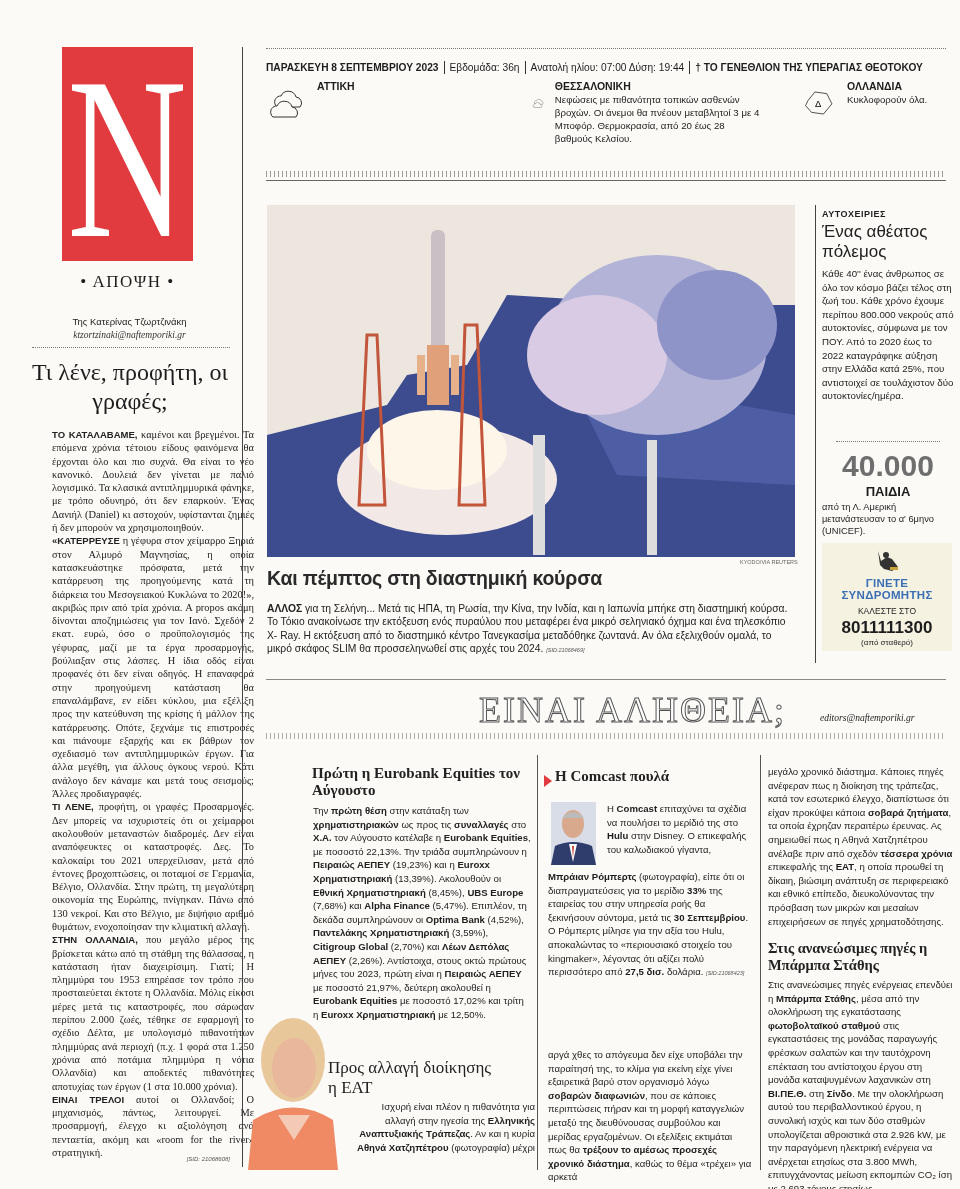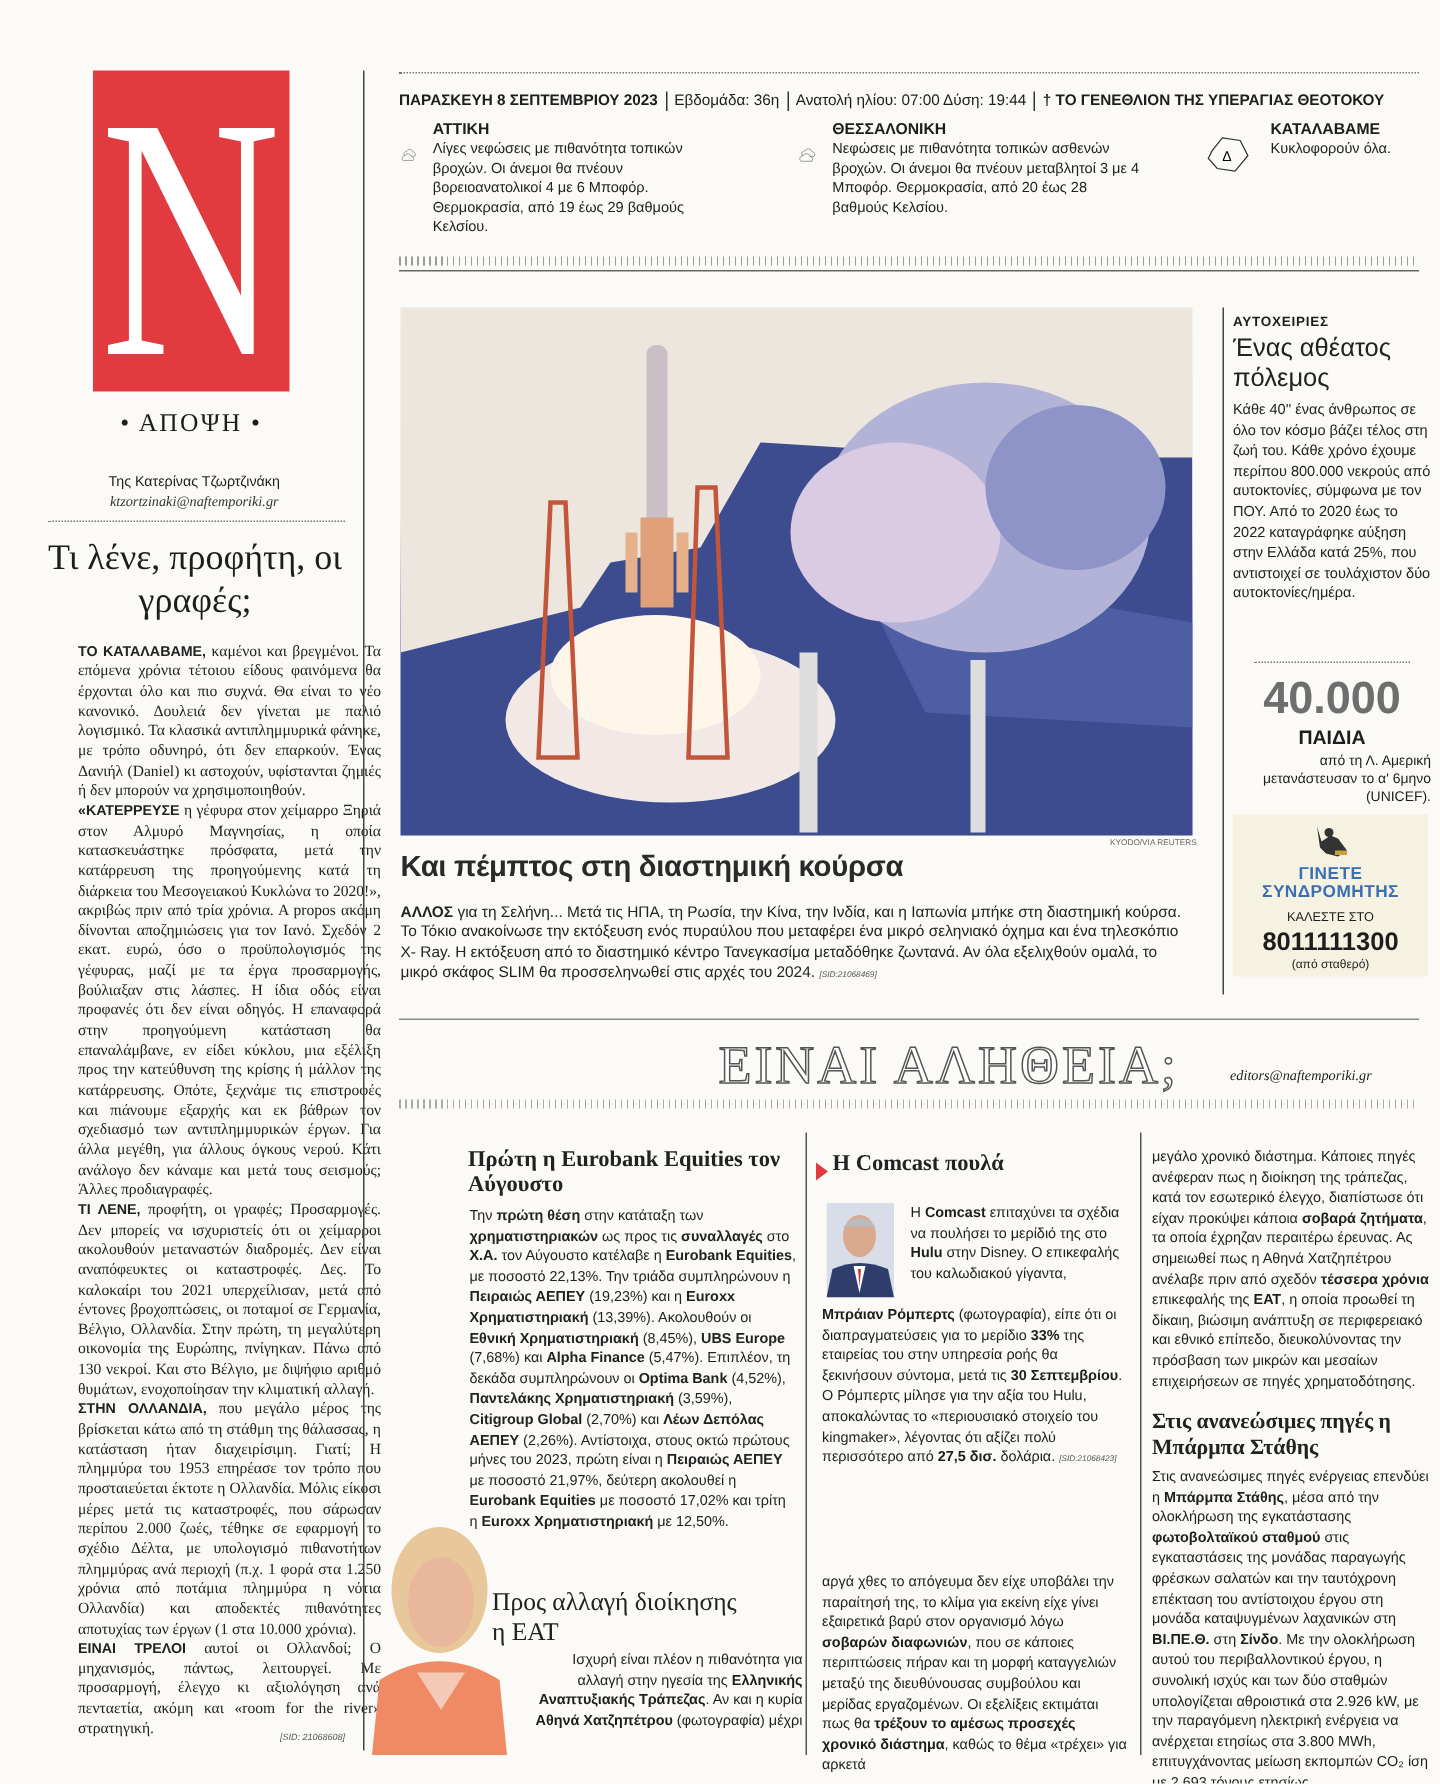--- a/index.html
+++ b/index.html
@@ -44,21 +44,21 @@
   #story-body .sid { font-size: 5.5px; font-style: italic; color: #555; }
 
   
   #col-divider-right { left: 815px; top: 205px; width: 1px; height: 458px; background: #444; }
   #side-kicker { left: 822px; top: 209px; font-size: 9px; font-weight: bold; letter-spacing: 0.5px; }
   #side-title { left: 822px; top: 222px; width: 130px; font-size: 17px; line-height: 20px; color: #222; }
   #side-body { left: 822px; top: 267px; width: 132px; font-size: 9.7px; line-height: 13.6px; color: #222; }
   #side-dots { left: 836px; top: 441px; width: 104px; }
   #side-number { left: 822px; top: 449px; width: 132px; text-align: center; font-size: 30px; font-weight: bold; color: #6e6e6e; }
   #side-num-label { left: 822px; top: 484px; width: 132px; text-align: center; font-size: 13px; font-weight: bold; }
-  #side-num-text { left: 822px; top: 501px; width: 132px; text-align: right; font-size: 9.3px; line-height: 12px; }
+  #side-num-text { left: 822px; top: 501px; width: 132px; text-align: left; font-size: 9.3px; line-height: 12px; }
   #sub-box { left: 822px; top: 543px; width: 130px; height: 108px; background: #f6f2e2; text-align: center; }
   #sub-icon { display: block; margin: 4px auto 0; width: 30px; height: 30px; }
   #sub-title { font-size: 11.5px; font-weight: bold; color: #3b6fb4; line-height: 12px; letter-spacing: 0.3px; }
   #sub-call { font-size: 8.5px; margin-top: 5px; }
   #sub-phone { font-size: 17px; font-weight: bold; margin-top: 2px; }
   #sub-note { font-size: 8px; }
 
   
   #true-top-line { left: 266px; top: 679px; width: 680px; height: 1px; background: #888; }
   #true-header { left: 266px; top: 689px; width: 520px; text-align: right; font-family: "Liberation Serif", serif; font-size: 36px; letter-spacing: 2px; color: #fff; -webkit-text-stroke: 1px #555; }
@@ -118,40 +118,39 @@
   <b style="font-weight:600">† ΤΟ ΓΕΝΕΘΛΙΟΝ ΤΗΣ ΥΠΕΡΑΓΙΑΣ ΘΕΟΤΟΚΟΥ</b>
 </div>
 
 <div id="weather-attica" class="abs weather">
   <svg class="icon" viewBox="0 0 40 34">
       <path d="M8 18 a6 6 0 0 1 6-8 a8 8 0 0 1 15 1 a6 6 0 0 1 4 10 H10 a4 4 0 0 1-2-3z" fill="none" stroke="#333" stroke-width="1"></path>
       <path d="M4 28 a6 6 0 0 1 6-8 a8 8 0 0 1 15 1 a6 6 0 0 1 4 10 H6 a4 4 0 0 1-2-3z" fill="#fbfaf7" stroke="#333" stroke-width="1"></path>
     </svg>
   <div>
       <div class="wtitle">ΑΤΤΙΚΗ</div>
-      <div class="wtext">Λίγες νεφώσεις με πιθανότητα τοπικών βροχών. Οι άνεμοι θα πνέουν βορειοανατολικοί 4 με 6 Μποφόρ. Θερμοκρασία, από 19 έως 29 βαθμούς Κελσίου.</div>
     </div>
 </div>
 <div id="weather-thess" class="abs weather">
   <svg class="icon" viewBox="0 0 40 34">
       <path d="M8 18 a6 6 0 0 1 6-8 a8 8 0 0 1 15 1 a6 6 0 0 1 4 10 H10 a4 4 0 0 1-2-3z" fill="none" stroke="#333" stroke-width="1"></path>
       <path d="M4 28 a6 6 0 0 1 6-8 a8 8 0 0 1 15 1 a6 6 0 0 1 4 10 H6 a4 4 0 0 1-2-3z" fill="#fbfaf7" stroke="#333" stroke-width="1"></path>
     </svg>
   <div>
       <div class="wtitle">ΘΕΣΣΑΛΟΝΙΚΗ</div>
       <div class="wtext">Νεφώσεις με πιθανότητα τοπικών ασθενών βροχών. Οι άνεμοι θα πνέουν μεταβλητοί 3 με 4 Μποφόρ. Θερμοκρασία, από 20 έως 28 βαθμούς Κελσίου.</div>
     </div>
 </div>
 <div id="weather-ring" class="abs weather">
   <svg class="icon" viewBox="0 0 40 34" style="width:34px">
       <path d="M6 14 L14 4 L28 6 L34 18 L24 30 L10 28 L3 20 Z" fill="none" stroke="#333" stroke-width="1"></path>
       <text x="14" y="22" font-size="11" font-family="Liberation Sans, sans-serif">Δ</text>
     </svg>
   <div>
-      <div class="wtitle">ΚΑΤΑΛΑΒΑΜΕ</div>
+      <div class="wtitle">ΟΛΛΑΝΔΙΑ</div>
       <div class="wtext">Κυκλοφορούν όλα.</div>
     </div>
 </div>
 <div id="bar-strip" class="abs"></div>
 <div id="bar-strip-line" class="abs"></div>
 
 <div id="rocket-photo" class="abs">
   <svg width="528" height="352" viewBox="0 0 528 352">
     <rect width="528" height="352" fill="#ece6df"></rect>
     <path d="M0 230 L60 215 L120 200 L140 170 L200 160 L240 90 L400 100 L528 100 L528 352 L0 352 Z" fill="#3d4c8f"></path>

